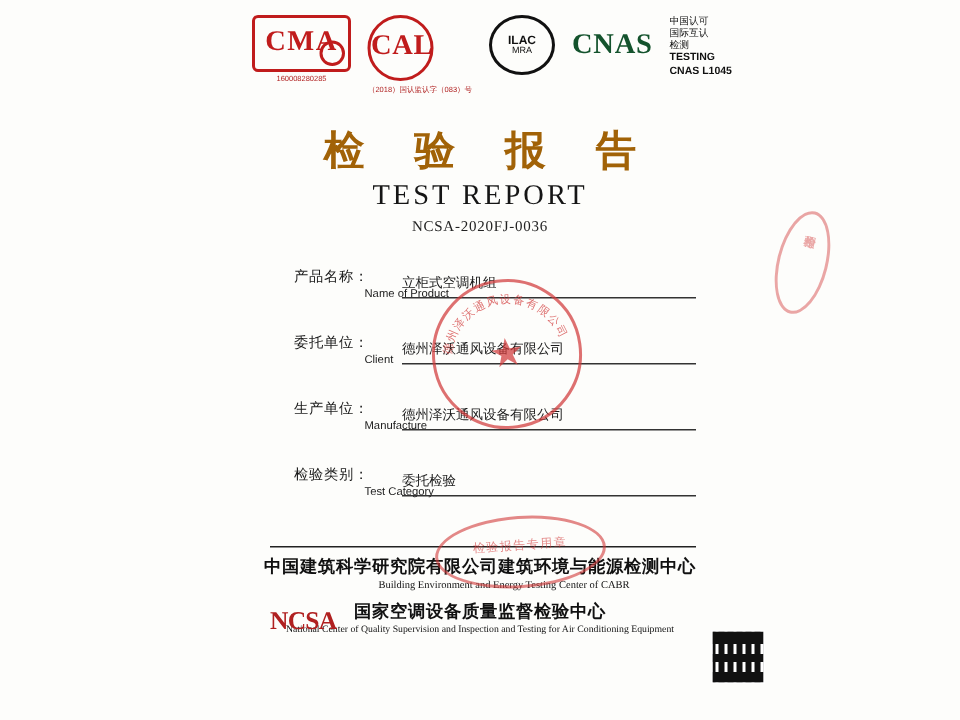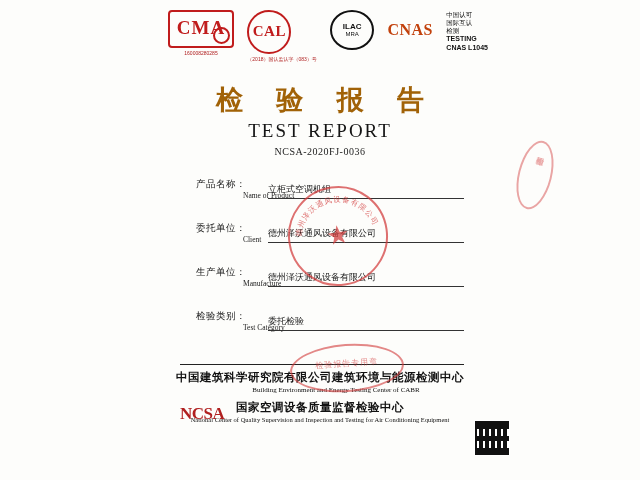--- a/index.html
+++ b/index.html
@@ -71,21 +71,21 @@
   }
 
   
   .cal {
     width: 40px;
     height: 40px;
     border: 2px solid #c01c1c;
     border-radius: 50%;
     color: #c01c1c;
     font-weight: bold;
-    font-size: 15px;
+    font-size: 19px;
     line-height: 38px;
     font-family: "Liberation Serif", serif;
     letter-spacing: 0.5px;
   }
 
   
   .ilac {
     width: 44px;
     height: 40px;
     border: 2px solid #111;
@@ -95,23 +95,23 @@
     font-weight: bold;
     line-height: 1.05;
     padding-top: 11px;
     box-sizing: border-box;
     font-family: "Liberation Sans", sans-serif;
   }
   .ilac small { display:block; font-size:6px; font-weight:normal; }
 
   
   .cnas {
-    color: #c2410c;
-    font-weight: bold;
-    font-size: 16px;
+    color: #14532d;
+    font-weight: bold;
+    font-size: 19px;
     letter-spacing: 0.5px;
     font-family: "Liberation Serif", serif;
     line-height: 40px;
   }
 
   .cnas-text {
     font-family: "Liberation Sans", sans-serif;
     font-size: 6.5px;
     line-height: 1.25;
     color: #111;
@@ -177,21 +177,21 @@
     letter-spacing: 0.5px;
     font-family: "DejaVu Sans", sans-serif;
     white-space: nowrap;
   }
   .field .label-en {
     position: absolute;
     left: 0;
     top: 13px;
     font-size: 7.5px;
     color: #1a1a1a;
-    font-family: Liberation Serif, serif;
+    font-family: Liberation Sans, sans-serif;
     white-space: nowrap;
     padding-left: 47px;
   }
   .field .value-line {
     position: absolute;
     left: 72px;
     right: 0;
     top: 0;
     height: 20px;
     border-bottom: 1px solid #333;

